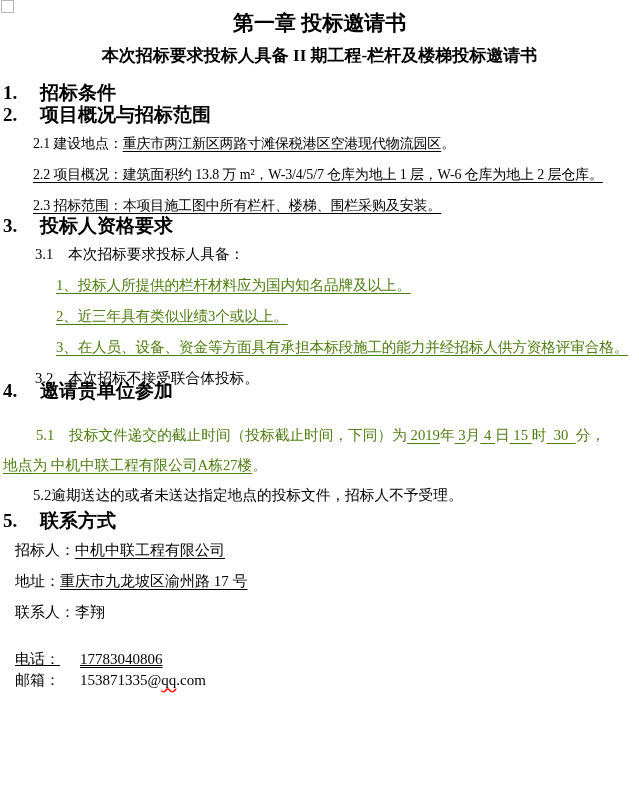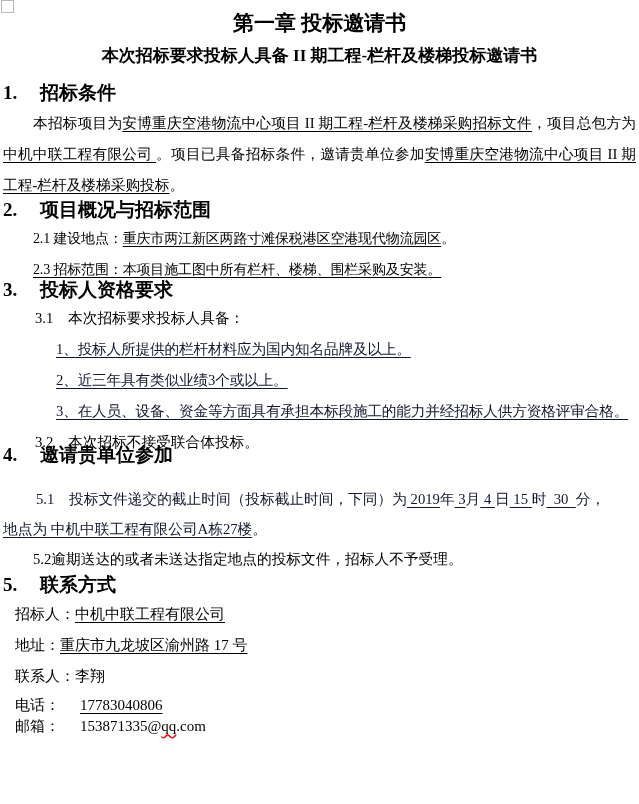--- a/index.html
+++ b/index.html
@@ -27,47 +27,47 @@
   .indent{text-indent:30px;}
   .keep-sp{white-space:pre-wrap;}
   .item{font-size:14px;line-height:31px;padding-left:30px;white-space:nowrap;letter-spacing:-0.15px;}
   .s3line{font-size:14.7px;line-height:31px;padding-left:32px;white-space:nowrap;}
   .sub{font-size:14.7px;line-height:31px;padding-left:53px;white-space:nowrap;letter-spacing:-0.2px;}
   .l51{font-size:14.7px;line-height:30px;margin-top:16px;padding-left:33px;white-space:pre-wrap;}
   .l51b{font-size:14.7px;line-height:30px;white-space:pre-wrap;}
   .l52{font-size:14.7px;line-height:30px;padding-left:30px;white-space:nowrap;}
   .contact-line{font-size:15px;line-height:24px;padding-left:12px;margin-top:7px;white-space:pre-wrap;}
   .c1{margin-top:4px;}
-  .c4{margin-top:5px;}
+  .c4{margin-top:23px;text-decoration:underline;}
   .c5{margin-top:-3px;}
   .gap{display:inline-block;width:20px;}
   .u{text-decoration:underline;text-underline-offset:3px;}
-  .red{color:#0f172a;}
+  .red{color:#4d7c0f;}
   .wavy{text-decoration:underline;text-decoration-style:wavy;text-decoration-color:#ff0000;
     text-decoration-skip-ink:none;text-underline-offset:2px;}
 </style>
 </head>
 <body>
 
 <div class="page">
   <div class="corner-mark"></div>
 
   <h1 class="doc-title">第一章 投标邀请书</h1>
   <h2 class="doc-subtitle">本次招标要求投标人具备 II 期工程-栏杆及楼梯投标邀请书</h2>
 
 
   <div class="sec-head">
     <span class="sec-num">1.</span><span>招标条件</span>
   </div>
-  <p class="para indent keep-sp"><span>本招标项目为</span><span class="u">安博重庆空港物流中心项目 II 期工程-栏杆及楼梯采购招标文件</span><span>，项目总包方为</span><span class="u">中机中联工程有限公司 </span><span>。项目已具备招标条件，邀请贵单位参加</span><span class="u">安博重庆空港物流中心项目 II 期工程-栏杆及楼梯采购投标</span><span>。</span></p>
 
   <div class="sec-head mt-s2">
     <span class="sec-num">2.</span><span>项目概况与招标范围</span>
   </div>
   <div class="item"><span>2.1 建设地点：</span><span class="u">重庆市两江新区两路寸滩保税港区空港现代物流园区</span><span>。</span></div>
+  <div class="item"><span class="u">2.2 项目概况：建筑面积约 13.8 万 m²，W-3/4/5/7 仓库为地上 1 层，W-6 仓库为地上 2 层仓库。</span></div>
   <div class="item"><span class="u">2.3 招标范围：本项目施工图中所有栏杆、楼梯、围栏采购及安装。</span></div>
 
   <div class="sec-head mt-s3">
     <span class="sec-num">3.</span><span>投标人资格要求</span>
   </div>
   <div class="s3line">3.1　本次招标要求投标人具备：</div>
   <div class="sub red"><span class="u">1、投标人所提供的栏杆材料应为国内知名品牌及以上。</span></div>
   <div class="sub red"><span class="u">2、近三年具有类似业绩3个或以上。</span></div>
   <div class="sub red"><span class="u">3、在人员、设备、资金等方面具有承担本标段施工的能力并经招标人供方资格评审合格。</span></div>
   <div class="s3line">3.2　本次招标不接受联合体投标。</div>

